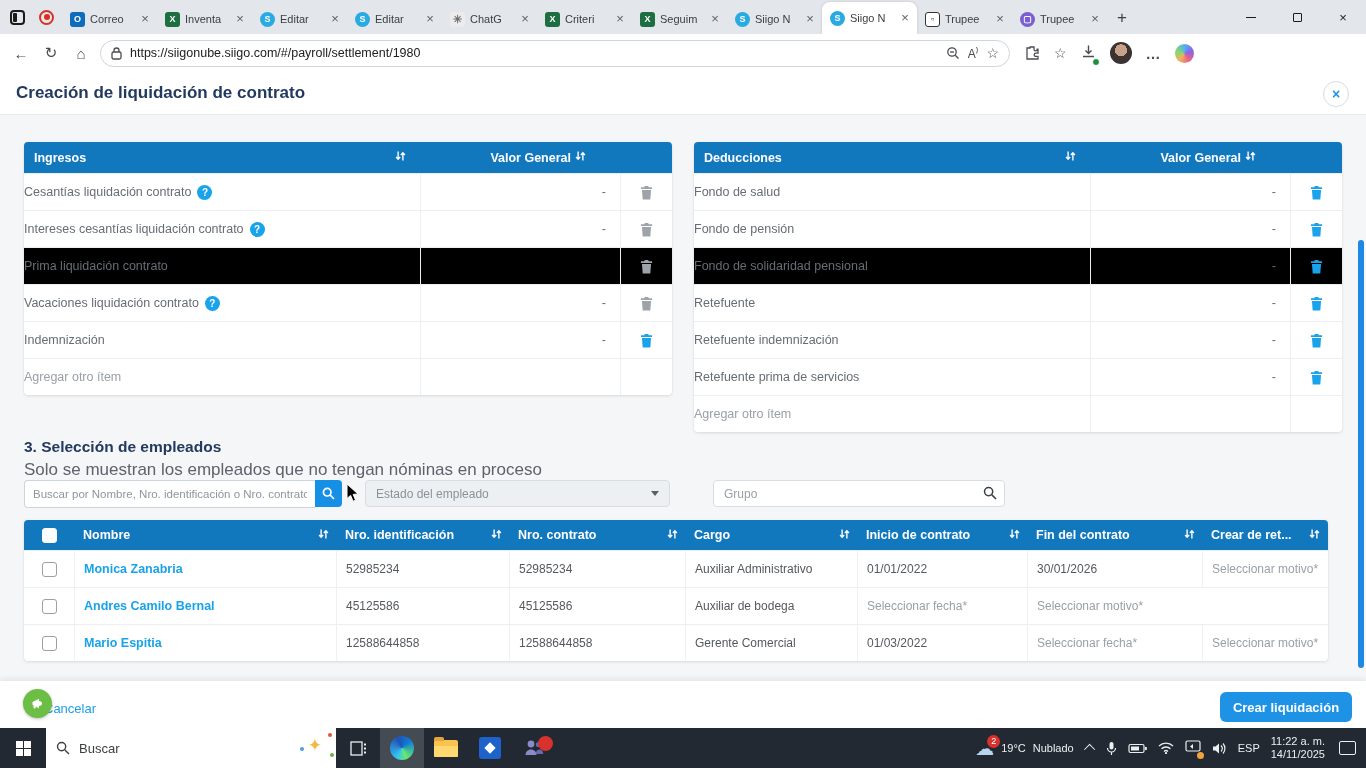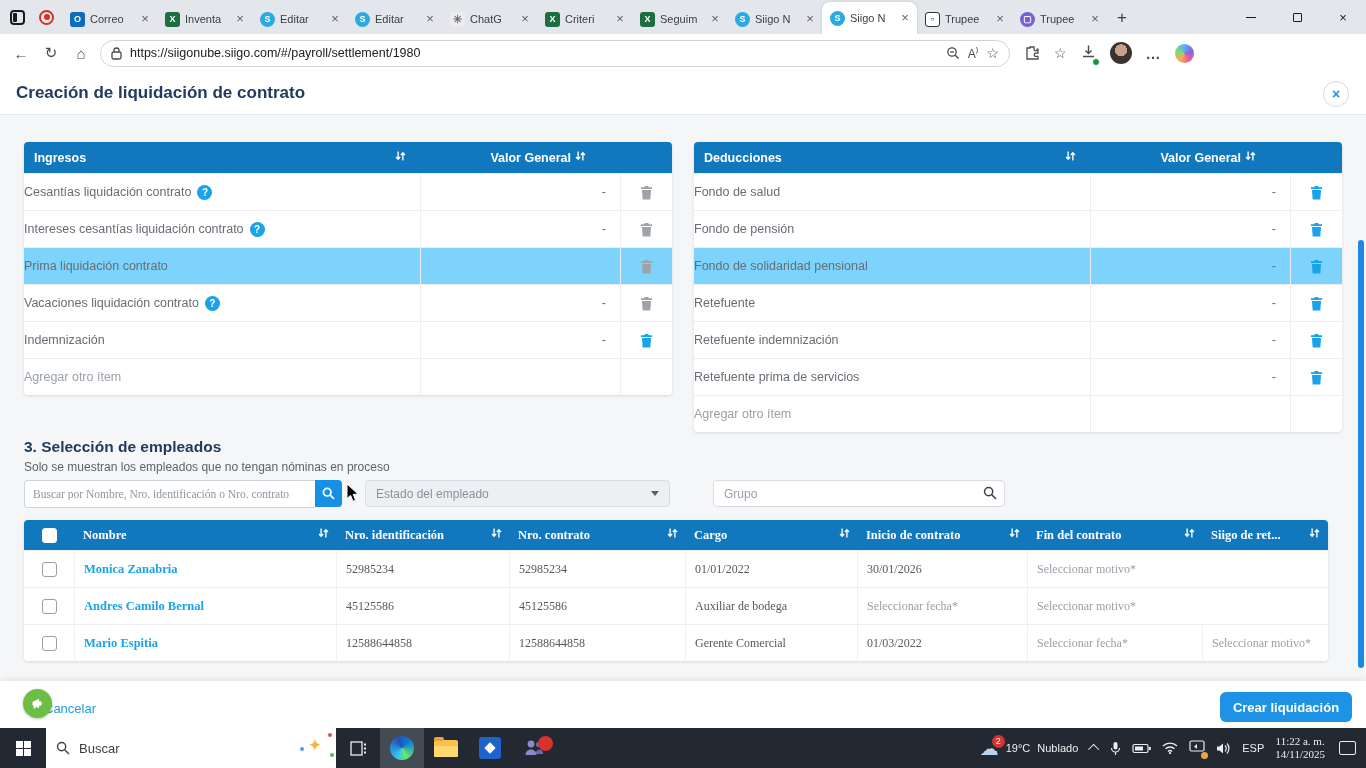--- a/index.html
+++ b/index.html
@@ -45,43 +45,43 @@
   #page-close { position:absolute; right:17px; top:9px; width:26px; height:26px; border-radius:50%; border:1px solid #d7dbe0; background:#fff; color:#1e93e5; font-size:14px; font-weight:bold; display:flex; align-items:center; justify-content:center; }
 
   .card { position:absolute; width:648px; background:#fff; border-radius:4px; box-shadow:0 1px 3px rgba(0,0,0,.12); overflow:hidden; font-size:12.5px; }
   #card-ingresos { left:24px; top:70px;text-align:right; }
   #card-deducciones { left:694px; top:70px; }
   .thead { height:31px; background:#1278be; color:#fff; display:flex; align-items:center; font-weight:bold; font-size:12.5px; }
   .th-label { flex:1; display:flex; align-items:center; justify-content:space-between; padding:0 14px 0 10px; }
   .th-value { width:200px; display:flex; align-items:center; justify-content:flex-end; gap:4px; padding-right:34px; }
   .th-trash { width:52px; }
   .irow { height:37px; display:flex; align-items:stretch; border-top:1px solid #eceef1; color:#676d75; }
-  .irow.shaded { background:#7dd3fc; }
+  .irow.shaded { background:#000000; }
   .ir-label { flex:1; display:flex; align-items:center; gap:6px; }
   .ir-value { width:200px; border-left:1px solid #eceef1; display:flex; align-items:center; justify-content:flex-end; padding-right:14px; }
   .ir-trash { width:52px; border-left:1px solid #eceef1; display:flex; align-items:center; justify-content:center; }
   .help-dot { width:15px; height:15px; border-radius:50%; background:#18a3ea; color:#fff; font-size:10px; font-weight:bold; display:flex; align-items:center; justify-content:center; }
   .placeholder { color:#9aa0a8; }
 
   #sec-title { position:absolute; left:24px; top:366px; font-size:15.5px; font-weight:bold; color:#223a5e; }
-  #sec-sub { position:absolute; left:24px; top:388px; font-size:12px; color:#5d636b; }
+  #sec-sub { position:absolute; left:24px; top:388px; font-size:17px; color:#5d636b; }
 
   #search-wrap { position:absolute; left:24px; top:408px; width:318px; height:27px; display:flex; }
-  #search-input { flex:1; border:1px solid #cfd4da; border-right:none; border-radius:4px 0 0 4px; padding:13px 8px; font-size:11.5px; color:#444; font-family:Liberation Serif, serif; }
+  #search-input { flex:1; border:1px solid #cfd4da; border-right:none; border-radius:4px 0 0 4px; padding:13px 8px; font-size:11.5px; color:#444; font-family:Liberation Sans, sans-serif; }
   #search-input::placeholder { color:#8f959d; }
   #search-btn { width:27px; background:#1690e5; border:none; border-radius:0 4px 4px 0; display:flex; align-items:center; justify-content:center; }
   #estado-dd { position:absolute; left:365px; top:408px; width:305px; height:27px; background:#edf0f3; border:1px solid #d9dde3; border-radius:4px; display:flex; align-items:center; justify-content:space-between; padding:0 10px; font-size:12px; color:#8b919a; }
   .caret { width:0; height:0; border-left:4.5px solid transparent; border-right:4.5px solid transparent; border-top:5px solid #55606c; }
   #grupo-wrap { position:absolute; left:713px; top:408px; width:292px; height:27px; }
   #grupo-input { width:100%; height:100%; border:1px solid #d9dde3; border-radius:4px; padding:0 28px 0 10px; font-size:12px; color:#444; font-family:"Liberation Sans",sans-serif; background:#fff; }
   #grupo-input::placeholder { color:#9aa0a8; }
   #grupo-mag { position:absolute; right:8px; top:6px; }
 
   #emp-table { position:absolute; left:24px; top:448px; width:1304px; background:#fff; border-radius:4px; box-shadow:0 1px 3px rgba(0,0,0,.12); overflow:hidden; }
-  .emp-grid { display:grid; grid-template-columns:51px 262px 173px 176px 172px 170px 175px 125px;font-family:Liberation Serif, serif; }
+  .emp-grid { display:grid; grid-template-columns:51px 262px 173px 176px 172px 170px 175px 125px; }
   #emp-head { height:30px; background:#1278be; color:#fff; font-weight:bold; font-size:12.5px; }
   .eh-cell { display:flex; align-items:center; justify-content:space-between; padding:0 8px 0 8px; }
   .eh-check { justify-content:center; }
   .erow { height:37px; border-top:1px solid #eceef1; font-size:12px; color:#55595f; }
   .ec { display:flex; align-items:center; padding-left:9px; border-right:1px solid #eef0f2; }
   .ec:last-child { border-right:none; }
   .ec.center { justify-content:center; padding-left:0; }
   .cbx { width:15px; height:15px; border:1.5px solid #9aa0a6; border-radius:3px; background:#fff; }
   .cbx.head { border-color:#fff; background:#fff; }
   .emp-name { color:#19a3e8; font-weight:bold; font-size:12.5px; }
@@ -111,21 +111,21 @@
   #devops { width:22px; height:22px; background:#1e63c9; border-radius:3px; display:flex; align-items:center; justify-content:center; }
   #devops i { width:8px; height:8px; background:#fff; transform:rotate(45deg); display:block; }
   #teams-badge { position:absolute; right:3px; top:8px; width:15px; height:15px; border-radius:50%; background:#d7322b; }
   #tb-right { margin-left:auto; display:flex; align-items:center; gap:13px; padding-right:10px; }
   #weather { display:flex; align-items:center; gap:7px; position:relative; }
   #weather-cloud { font-size:19px; color:#b9d4ec; line-height:19px; }
   #weather-badge { position:absolute; left:12px; top:-4px; min-width:13px; height:13px; border-radius:7px; background:#d7322b; color:#fff; font-size:9px; display:flex; align-items:center; justify-content:center; padding:0 2px; }
   .tb-txt { font-size:11px; }
   #tray { display:flex; align-items:center; gap:11px; }
   .chev { width:8px; height:8px; border-left:1.6px solid #eceff1; border-top:1.6px solid #eceff1; transform:rotate(45deg) translateY(2px); }
-  #clock { text-align:center; font-size:11px; line-height:13.5px;font-family:Liberation Serif, serif; }
+  #clock { text-align:right; font-size:11px; line-height:13.5px; }
   #notif { width:17px; height:14px; border:1.4px solid #eceff1; border-radius:2px; position:relative; margin-left:3px;}
   #cast-dot { position:absolute; right:-3px; bottom:-2px; width:7px; height:7px; border-radius:50%; background:#f2a33c; }
 
   #cursor { position:absolute; left:346px; top:483px; z-index:50; }
 </style>
 </head>
 <body>
 
 <div id="tabbar">
   <div id="tab-left">
@@ -506,37 +506,38 @@
             </svg></span>
         </div>
         <div class="eh-cell">
           <span>Fin del contrato</span>
           <span><svg width="11" height="12" viewBox="0 0 12 13">
               <path d="M3.4 1.5v8.5M1.2 7.6l2.2 2.5 2.2-2.5" fill="none" stroke="#fff" stroke-width="1.5"></path>
               <path d="M8.6 11.5V3M6.4 5.4l2.2-2.5 2.2 2.5" fill="none" stroke="#fff" stroke-width="1.5"></path>
             </svg></span>
         </div>
         <div class="eh-cell">
-          <span>Siigo de ret...</span>
+          <span>Crear de ret...</span>
           <span><svg width="11" height="12" viewBox="0 0 12 13">
               <path d="M3.4 1.5v8.5M1.2 7.6l2.2 2.5 2.2-2.5" fill="none" stroke="#fff" stroke-width="1.5"></path>
               <path d="M8.6 11.5V3M6.4 5.4l2.2-2.5 2.2 2.5" fill="none" stroke="#fff" stroke-width="1.5"></path>
             </svg></span>
         </div>
       </div>
     <div id="emp-body">
         <div class="erow emp-grid">
           <div class="ec center">
             <span class="cbx"></span>
           </div>
           <div class="ec">
             <span class="emp-name">Monica Zanabria</span>
           </div>
           <div class="ec">52985234</div>
           <div class="ec">52985234</div>
+          <div class="ec">Auxiliar Administrativo</div>
           <div class="ec">01/01/2022</div>
           <div class="ec">30/01/2026</div>
           <div class="ec placeholder">Seleccionar motivo*</div>
         </div>
         <div class="erow emp-grid">
           <div class="ec center">
             <span class="cbx"></span>
           </div>
           <div class="ec">
             <span class="emp-name">Andres Camilo Bernal</span>

